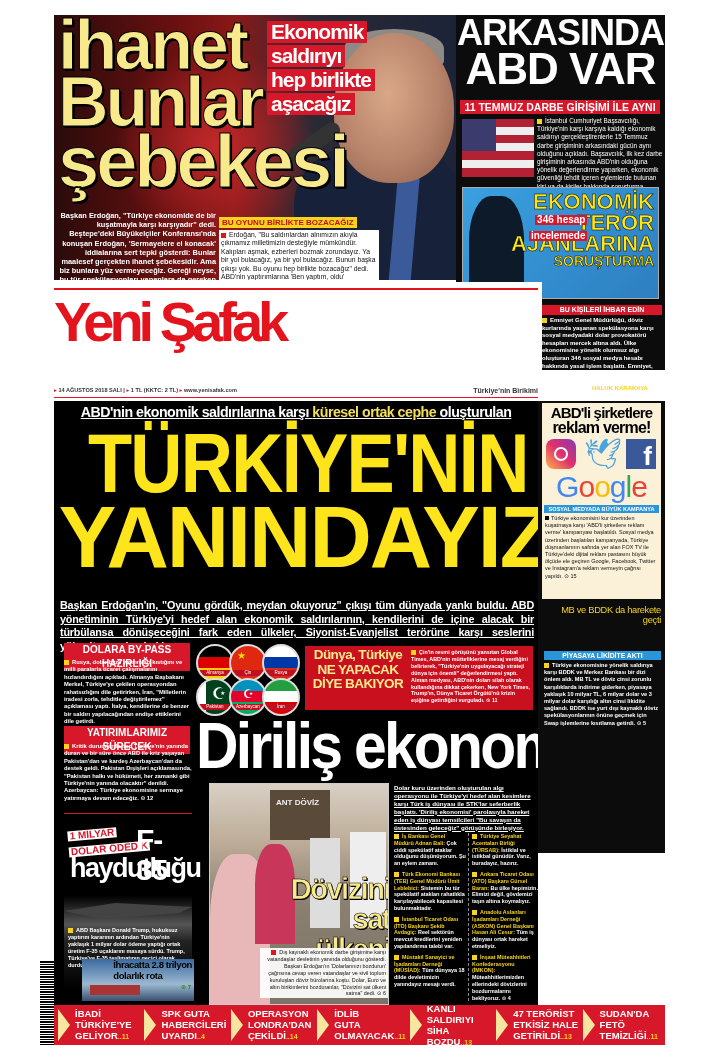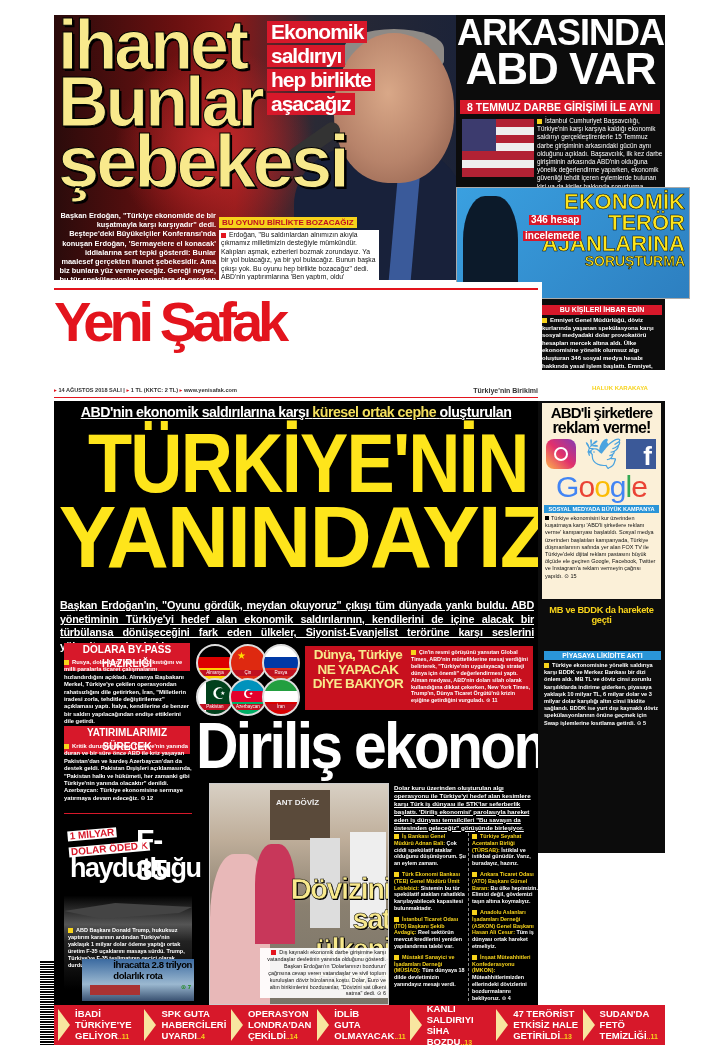--- a/index.html
+++ b/index.html
@@ -69,29 +69,29 @@
       
     </div>
   </div>
 </div>
 
 <div id="rcol" class="abs">
   <div class="abs" style="left:0;top:2px;width:209px;text-align:center;color:#fff;font-weight:900;line-height:0.9">
     <div style="font-size:36px;letter-spacing:-1px">ARKASINDA</div>
     <div style="font-size:44px;letter-spacing:-1px">ABD VAR</div>
   </div>
-  <div class="abs" style="left:4px;top:85px;width:200px;background:#d7182a;color:#fff;font-weight:700;font-size:10.5px;text-align:center;line-height:14px">8 TEMMUZ DARBE GİRİŞİMİ İLE AYNI</div>
+  <div class="abs" style="left:4px;top:85px;width:200px;background:#d7182a;color:#fff;font-weight:700;font-size:10.5px;text-align:center;line-height:14px">11 TEMMUZ DARBE GİRİŞİMİ İLE AYNI</div>
   <div class="abs" style="left:6px;top:104px;width:72px;height:58px;background:linear-gradient(180deg,#b22234 0 14%,#eee 14% 28%,#b22234 28% 42%,#eee 42% 56%,#b22234 56% 70%,#eee 70% 84%,#b22234 84% 100%)">
     <div style="width:34px;height:32px;background:#3c3b6e"></div>
   </div>
   <div class="abs smalltxt" style="left:81px;top:102px;width:126px;color:#fff;font-size:6.4px;line-height:8.2px">
     <span class="bullet"></span><span>İstanbul Cumhuriyet Başsavcılığı, Türkiye'nin karşı karşıya kaldığı ekonomik saldırıyı gerçekleştirenlerle 15 Temmuz darbe girişiminin arkasındaki gücün aynı olduğunu açıkladı. Başsavcılık, ilk kez darbe girişiminin arkasında ABD'nin olduğuna yönelik değerlendirme yaparken, ekonomik güvenliği tehdit içeren eylemlerde bulunan kişi ya da kişiler hakkında soruşturma başlattı.</span> ⊙ <span>14</span>
   </div>
 
-  <div class="abs" style="left:0;top:172px;width:234px;height:112px;background:linear-gradient(135deg,#3aa0e0,#2d7fc0);border:1px solid #aaa;overflow:hidden">
+  <div class="abs" style="left:6px;top:172px;width:197px;height:112px;background:linear-gradient(135deg,#3aa0e0,#2d7fc0);border:1px solid #aaa;overflow:hidden">
     <div class="abs" style="left:6px;top:8px;width:55px;height:110px;border-radius:40% 40% 0 0;background:#0c1a2a"></div>
     <div class="abs" style="right:4px;top:4px;text-align:right;color:#fee51b;font-weight:900;line-height:0.95;-webkit-text-stroke:0.5px #000">
       <div style="font-size:22px">EKONOMİK</div>
       <div style="font-size:22px">TERÖR</div>
       <div style="font-size:22px">AJANLARINA</div>
       <div style="font-size:14px">SORUŞTURMA</div>
     </div>
     <div class="abs" style="left:66px;top:22px;text-align:right;line-height:1">
       <div style="background:#d7182a;color:#fff;font-weight:700;font-size:10px;padding:0 2px;display:inline-block">346 hesap</div><br>
       <div style="background:#d7182a;color:#fff;font-weight:700;font-size:10px;padding:0 2px;display:inline-block">incelemede</div>
@@ -238,21 +238,21 @@
     <div class="abs" style="left:84px;top:36px;width:30px;height:30px;background:#3b5998;color:#fff;font-weight:900;font-size:26px;text-align:right;padding-right:4px;line-height:34px">f</div>
     <div class="abs" style="left:0;top:68px;width:119px;text-align:center;font-size:30px;font-weight:400;letter-spacing:-1px;line-height:32px">
       <span style="color:#4285f4">G</span><span style="color:#ea4335">o</span><span style="color:#fbbc05">o</span><span style="color:#4285f4">g</span><span style="color:#34a853">l</span><span style="color:#ea4335">e</span>
     </div>
     <div class="abs" style="left:2px;top:102px;width:115px;background:#2a95d8;color:#fff;font-weight:700;font-size:5.6px;text-align:center;line-height:8px">SOSYAL MEDYADA BÜYÜK KAMPANYA</div>
     <div class="abs" style="left:3px;top:112px;width:114px;color:#111;font-size:5.5px;line-height:7.2px">
       <span style="display:inline-block;width:4px;height:4px;background:#000;margin-right:2px"></span><span>Türkiye ekonomisini kur üzerinden kuşatmaya karşı 'ABD'li şirketlere reklam verme' kampanyası başlatıldı. Sosyal medya üzerinden başlatılan kampanyada, Türkiye düşmanlarının safında yer alan FOX TV ile Türkiye'deki dijital reklam pastasını büyük ölçüde ele geçiren Google, Facebook, Twitter ve Instagram'a reklam vermeyin çağrısı yapıldı.</span> ⊙ <span>15</span>
     </div>
   </div>
 
-  <div class="abs" style="left:4px;top:204px;width:119px;text-align:center;color:#f7d31b;font-weight:700;font-size:9.3px;letter-spacing:-0.3px">MB ve BDDK da harekete geçti</div>
+  <div class="abs" style="left:4px;top:204px;width:119px;text-align:right;color:#f7d31b;font-weight:400;font-size:9.3px;letter-spacing:-0.3px">MB ve BDDK da harekete geçti</div>
   <div class="abs" style="left:6px;top:250px;width:117px;background:#2a95d8;color:#fff;font-weight:700;font-size:6.8px;text-align:center;line-height:9px">PİYASAYA LİKİDİTE AKTI</div>
   <div class="abs" style="left:6px;top:261px;width:118px;color:#fff;font-weight:700;font-size:5.6px;line-height:7.2px">
     <span class="bullet"></span><span>Türkiye ekonomisine yönelik saldırıya karşı BDDK ve Merkez Bankası bir dizi önlem aldı. MB TL ve döviz cinsi zorunlu karşılıklarda indirime giderken, piyasaya yaklaşık 10 milyar TL, 6 milyar dolar ve 3 milyar dolar karşılığı altın cinsi likidite sağlandı. BDDK ise yurt dışı kaynaklı döviz spekülasyonlarının önüne geçmek için Swap işlemlerine kısıtlama getirdi.</span> ⊙ <span>5</span>
   </div>
 </div>
 
 <div id="barcode" class="abs"></div>
 
 <div id="footer" class="abs">
   <div class="fitem">

